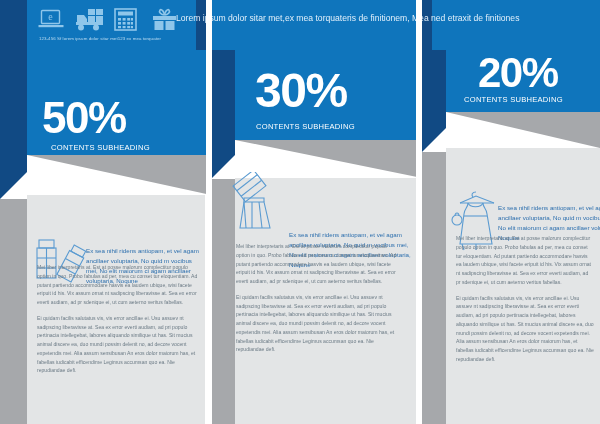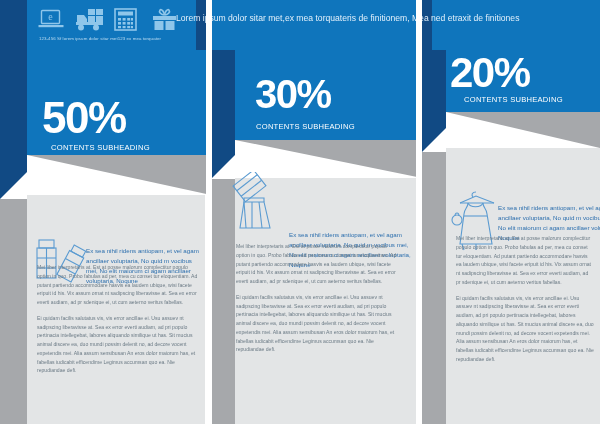--- a/index.html
+++ b/index.html
@@ -95,22 +95,22 @@
   
   .gutter { position:absolute; top:0; width:6px; height:424px; background:#ffffff; z-index:9; }
 
   
   .pct {
     position:absolute; color:#ffffff; font-weight:bold;
     letter-spacing:-1.5px; line-height:1;
     font-family:"Liberation Sans", sans-serif;
   }
   #col1 .pct { left:42px; top:46px; font-size:44px; }
-  #col2 .pct { left:44px; top:24px; font-size:40px; }
-  #col3 .pct { left:28px; top:2px; font-size:42px; }
+  #col2 .pct { left:44px; top:17px; font-size:48px; }
+  #col3 .pct { left:56px; top:2px; font-size:42px; }
 
   .subhead {
     position:absolute; color:#ffffff; font-size:7.6px;
     letter-spacing:0.25px; font-weight:normal;
     font-family:"Liberation Sans", sans-serif; white-space:nowrap;
   }
   #col1 .subhead { left:51px; top:93px; }
   #col2 .subhead { left:45px; top:72px; }
   #col3 .subhead { left:42px; top:45px; }
 

